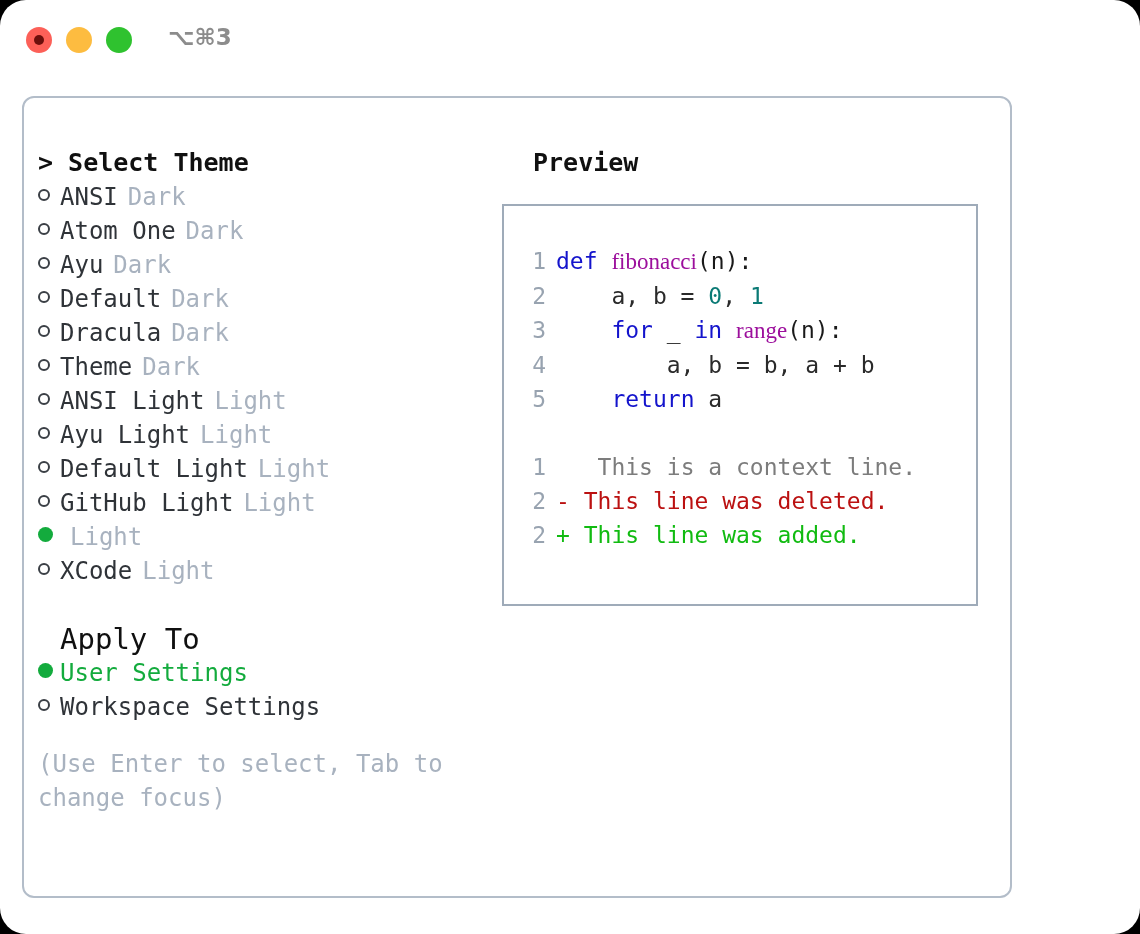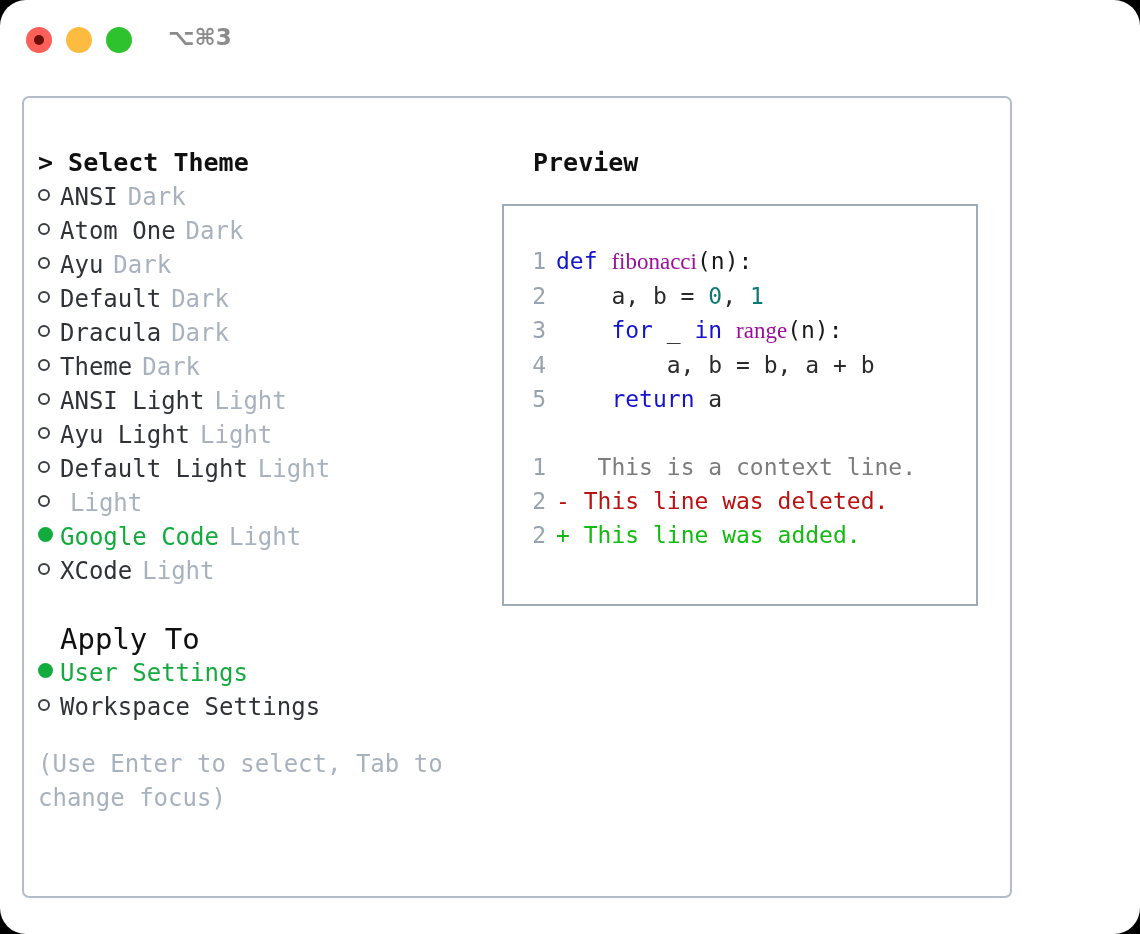--- a/index.html
+++ b/index.html
@@ -58,21 +58,21 @@
   }
 
   
   #panel {
     position: absolute;
     left: 22px;
     top: 96px;
     width: 990px;
     height: 802px;
     border: 2px solid #b3bdc9;
-    border-radius: 7px;
+    border-radius: 12px;
     background: #ffffff;
     box-sizing: border-box;
   }
 
   
   #left-col {
     position: absolute;
     left: 14px;
     top: 48px;
     width: 450px;
@@ -212,22 +212,22 @@
       <div id="theme-list">
           <div class="opt-row"><span class="bullet hollow"></span><span class="opt-label">ANSI</span><span class="opt-badge">Dark</span></div>
           <div class="opt-row"><span class="bullet hollow"></span><span class="opt-label">Atom One</span><span class="opt-badge">Dark</span></div>
           <div class="opt-row"><span class="bullet hollow"></span><span class="opt-label">Ayu</span><span class="opt-badge">Dark</span></div>
           <div class="opt-row"><span class="bullet hollow"></span><span class="opt-label">Default</span><span class="opt-badge">Dark</span></div>
           <div class="opt-row"><span class="bullet hollow"></span><span class="opt-label">Dracula</span><span class="opt-badge">Dark</span></div>
           <div class="opt-row"><span class="bullet hollow"></span><span class="opt-label">Theme</span><span class="opt-badge">Dark</span></div>
           <div class="opt-row"><span class="bullet hollow"></span><span class="opt-label">ANSI Light</span><span class="opt-badge">Light</span></div>
           <div class="opt-row"><span class="bullet hollow"></span><span class="opt-label">Ayu Light</span><span class="opt-badge">Light</span></div>
           <div class="opt-row"><span class="bullet hollow"></span><span class="opt-label">Default Light</span><span class="opt-badge">Light</span></div>
-          <div class="opt-row"><span class="bullet hollow"></span><span class="opt-badge">Light</span></div>
-          <div class="opt-row selected"><span class="bullet filled"></span><span class="opt-label">Google Code</span><span class="opt-badge">Light</span></div>
+          <div class="opt-row"><span class="bullet hollow"></span><span class="opt-label">GitHub Light</span><span class="opt-badge">Light</span></div>
+          <div class="opt-row selected"><span class="bullet filled"></span><span class="opt-badge">Light</span></div>
           <div class="opt-row"><span class="bullet hollow"></span><span class="opt-label">XCode</span><span class="opt-badge">Light</span></div>
         </div>
       <div class="spacer"></div>
       <div class="group-head">Apply To</div>
       <div id="apply-list">
           <div class="opt-row selected"><span class="bullet filled"></span><span class="opt-label">User Settings</span></div>
           <div class="opt-row"><span class="bullet hollow"></span><span class="opt-label">Workspace Settings</span></div>
         </div>
       <div id="hint">(Use Enter to select, Tab to change focus)</div>
     </div>

